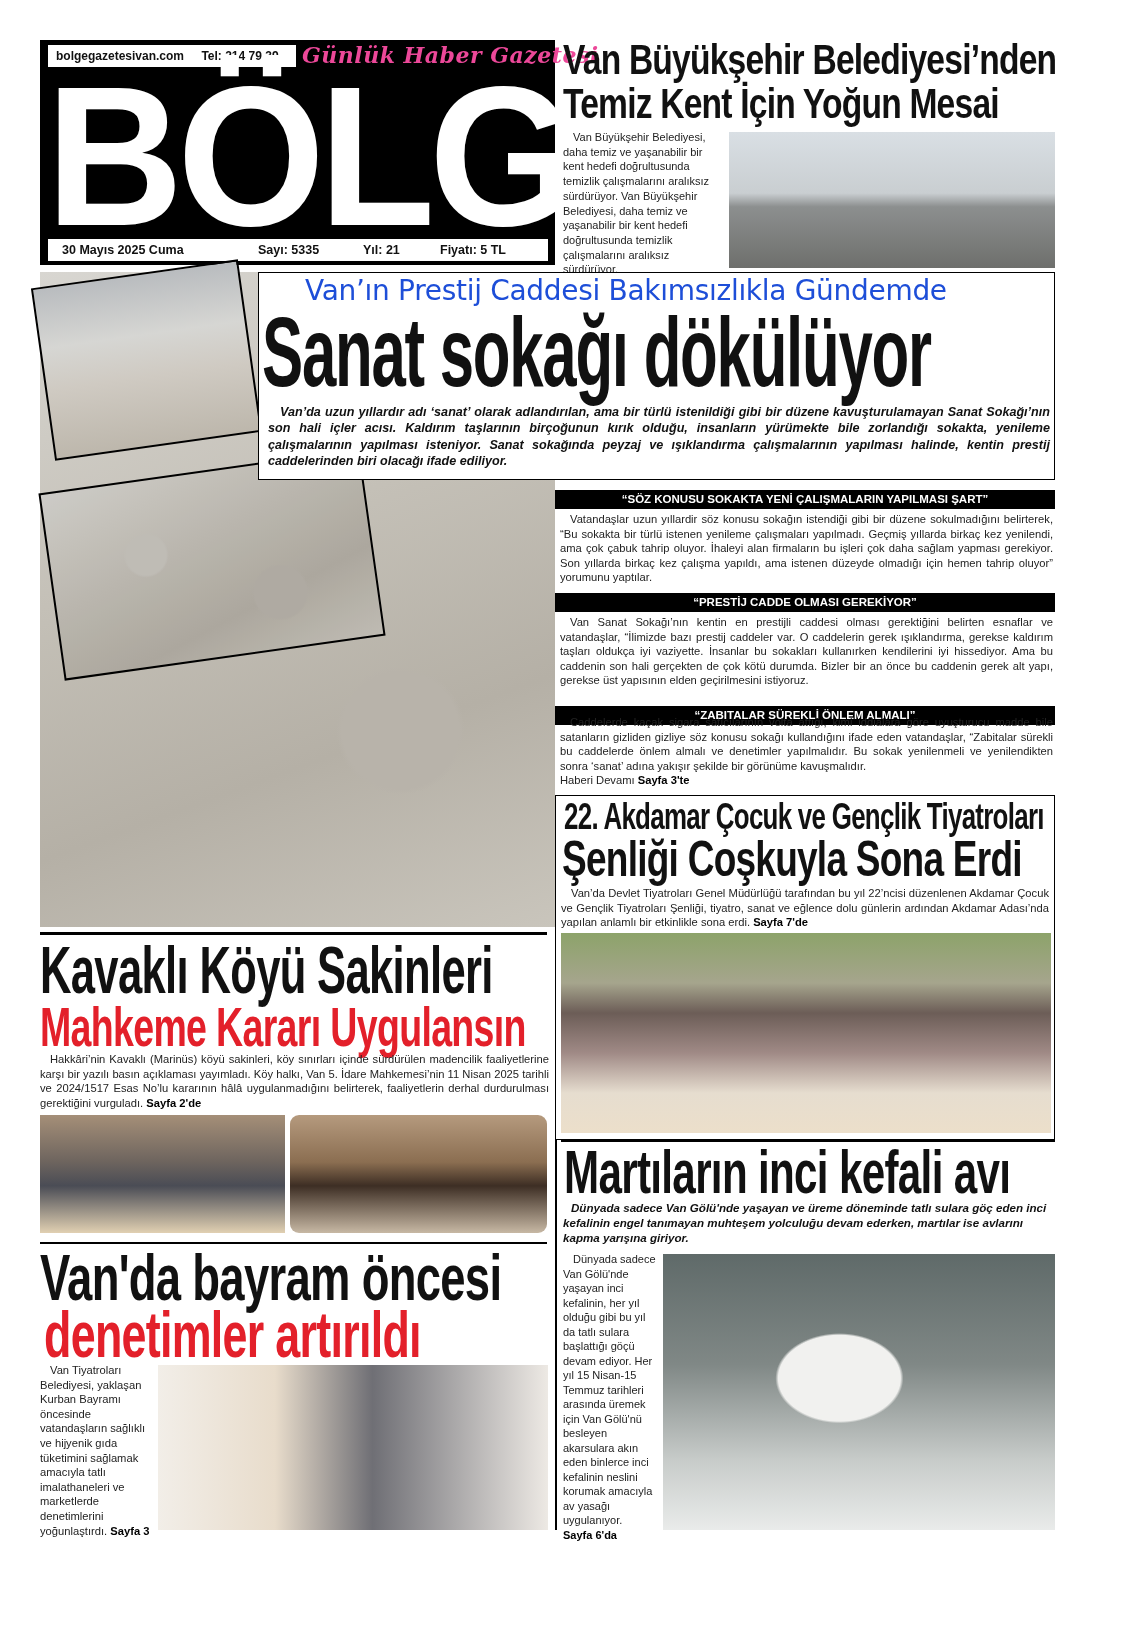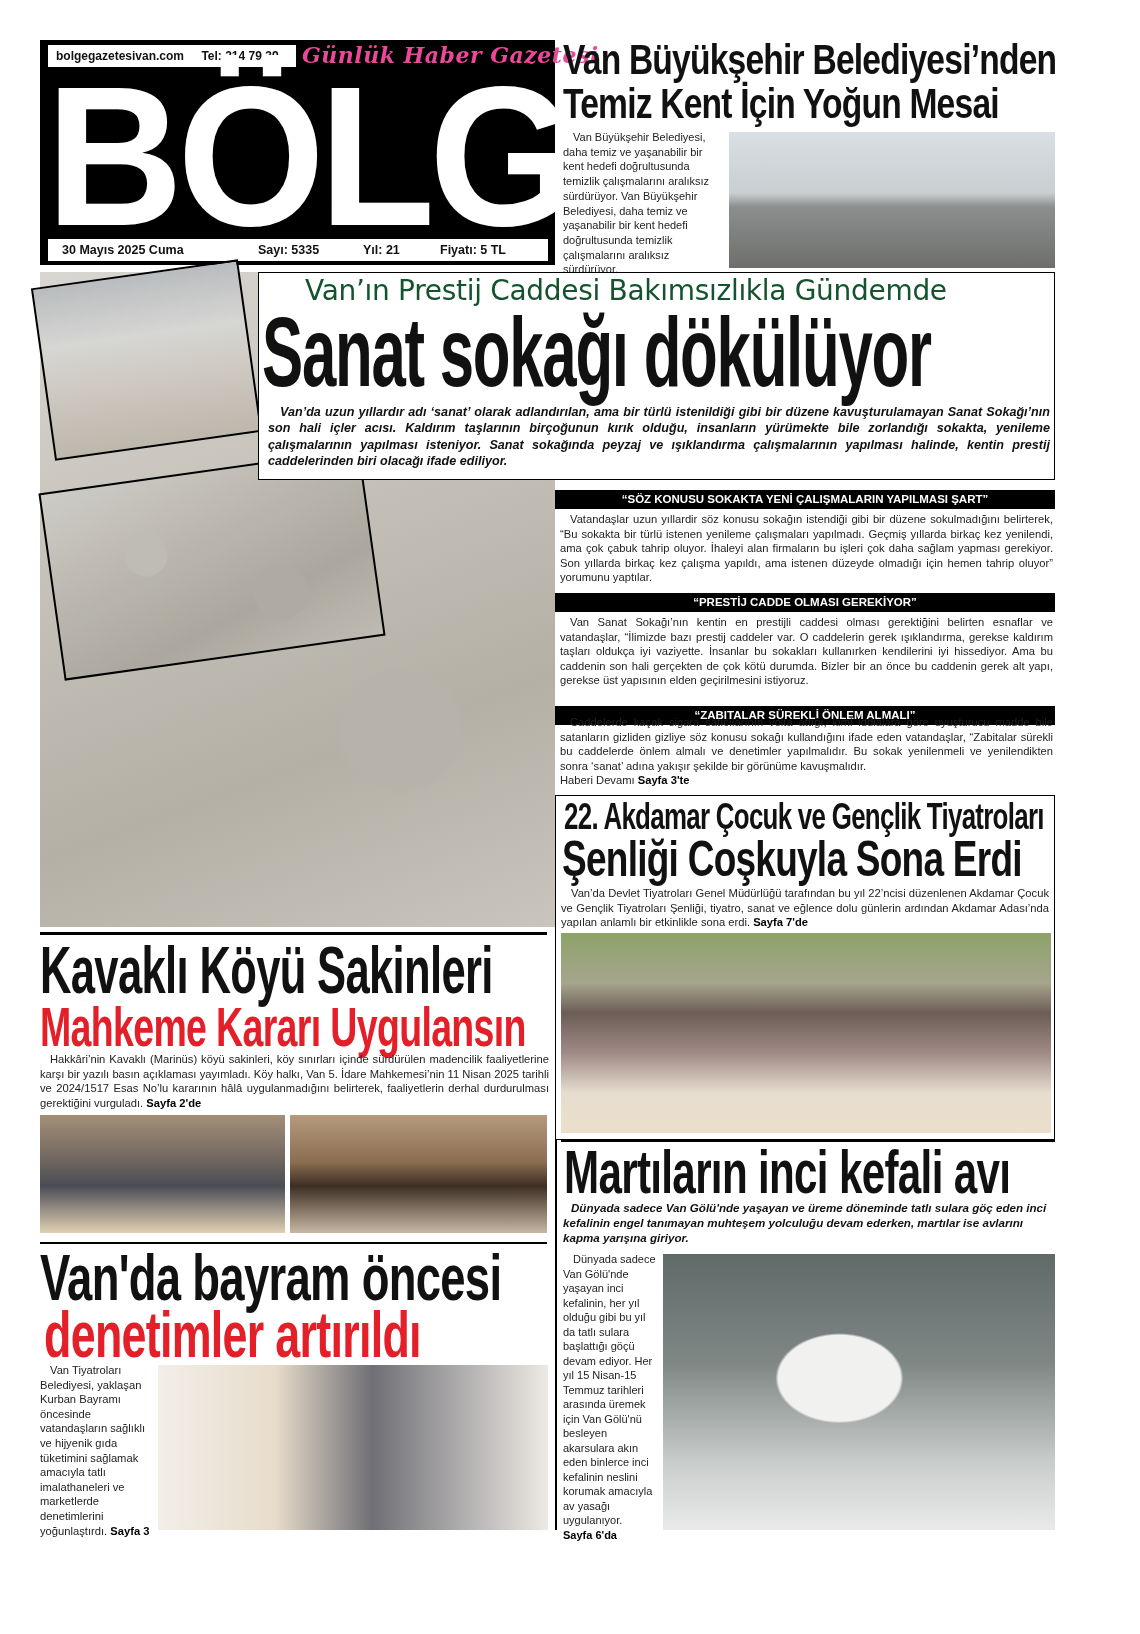--- a/index.html
+++ b/index.html
@@ -66,21 +66,21 @@
   <span class="ph-label">Damaged sidewalk</span>
 </div>
 <div class="photo ph-street" style="left:42px;top:273px;width:205px;height:170px;transform:rotate(-8deg);border:2px solid #000;">
   <span class="ph-label">Pedestrian street with shops</span>
 </div>
 <div class="photo ph-road" style="left:50px;top:470px;width:320px;height:185px;transform:rotate(-8deg);border:2px solid #000;filter:brightness(0.95);">
   <span class="ph-label">Broken paving stones close-up</span>
 </div>
 
 <div class="boxed" style="left:258px;top:272px;width:797px;height:208px;background:#fff;"></div>
-<div class="abs" style="left:305px;top:272px;font-family:'DejaVu Sans',sans-serif;font-size:28px;line-height:38px;color:#14532d;white-space:nowrap;letter-spacing:-0.3px;">Van’ın Prestij Caddesi Bakımsızlıkla Gündemde</div>
+<div class="abs" style="left:305px;top:272px;font-family:'DejaVu Sans',sans-serif;font-size:28px;line-height:38px;color:#1d4ed8;white-space:nowrap;letter-spacing:-0.3px;">Van’ın Prestij Caddesi Bakımsızlıkla Gündemde</div>
 <div class="abs cond" style="left:262px;top:300px;font-size:98px;line-height:104px;transform:scaleX(0.63) scaleY(1.0);letter-spacing:-2px;">Sanat sokağı dökülüyor</div>
 <div class="abs" style="left:268px;top:404px;width:782px;font-size:12.6px;line-height:16.3px;font-weight:bold;font-style:italic;text-align:justify;text-indent:12px;">Van’da uzun yıllardır adı ‘sanat’ olarak adlandırılan, ama bir türlü istenildiği gibi bir düzene kavuşturulamayan Sanat Sokağı’nın son hali içler acısı. Kaldırım taşlarının birçoğunun kırık olduğu, insanların yürümekte bile zorlandığı sokakta, yenileme çalışmalarının yapılması isteniyor. Sanat sokağında peyzaj ve ışıklandırma çalışmalarının yapılması halinde, kentin prestij caddelerinden biri olacağı ifade ediliyor.</div>
 
 <div class="section-bar" style="left:555px;top:490px;width:500px;">“SÖZ KONUSU SOKAKTA YENİ ÇALIŞMALARIN YAPILMASI ŞART”</div>
 <div class="abs body-text indent" style="left:560px;top:512px;width:493px;">Vatandaşlar uzun yıllardir söz konusu sokağın istendiği gibi bir düzene sokulmadığını belirterek, “Bu sokakta bir türlü istenen yenileme çalışmaları yapılmadı. Geçmiş yıllarda birkaç kez yenilendi, ama çok çabuk tahrip oluyor. İhaleyi alan firmaların bu işleri çok daha sağlam yapması gerekiyor. Son yıllarda birkaç kez çalışma yapıldı, ama istenen düzeyde olmadığı için hemen tahrip oluyor” yorumunu yaptılar.</div>
 
 <div class="section-bar" style="left:555px;top:593px;width:500px;">“PRESTİJ CADDE OLMASI GEREKİYOR”</div>
 <div class="abs body-text indent" style="left:560px;top:615px;width:493px;">Van Sanat Sokağı’nın kentin en prestijli caddesi olması gerektiğini belirten esnaflar ve vatandaşlar, “İlimizde bazı prestij caddeler var. O caddelerin gerek ışıklandırma, gerekse kaldırım taşları oldukça iyi vaziyette. İnsanlar bu sokakları kullanırken kendilerini iyi hissediyor. Ama bu caddenin son hali gerçekten de çok kötü durumda. Bizler bir an önce bu caddenin gerek alt yapı, gerekse üst yapısının elden geçirilmesini istiyoruz.</div>
 
 <div class="section-bar" style="left:555px;top:693px;width:500px;margin-top:13px;">“ZABITALAR SÜREKLİ ÖNLEM ALMALI”</div>
@@ -103,21 +103,21 @@
 <div class="rule" style="left:40px;top:932px;width:507px;height:3px;"></div>
 <div class="abs cond" style="left:40px;top:936px;font-size:66px;line-height:68px;transform:scaleX(0.66);">Kavaklı Köyü Sakinleri</div>
 <div class="abs cond" style="left:40px;top:998px;font-size:56px;line-height:58px;transform:scaleX(0.67);color:#e3202a;">Mahkeme Kararı Uygulansın</div>
 <div class="abs body-text indent" style="left:40px;top:1052px;width:509px;">
   <span>Hakkâri’nin Kavaklı (Marinüs) köyü sakinleri, köy sınırları içinde sürdürülen madencilik faaliyetlerine karşı bir yazılı basın açıklaması yayımladı.  Köy halkı, Van 5. İdare Mahkemesi’nin 11 Nisan 2025 tarihli ve 2024/1517 Esas No’lu kararının hâlâ uygulanmadığını belirterek, faaliyetlerin derhal durdurulması gerektiğini vurguladı.</span>
   <b>Sayfa 2'de</b>
 </div>
 <div class="photo ph-mine1" style="left:40px;top:1115px;width:245px;height:118px;">
   <span class="ph-label">Villagers gathered for press statement</span>
 </div>
-<div class="photo ph-mine2" style="left:290px;top:1115px;width:257px;height:118px;">
+<div class="photo ph-mine2" style="left:290px;top:1115px;width:257px;height:118px;border-radius:9px;">
   <span class="ph-label">Mine entrance</span>
 </div>
 
 <div class="rule" style="left:40px;top:1242px;width:507px;height:2px;"></div>
 <div class="abs cond" style="left:40px;top:1245px;font-size:64px;line-height:66px;transform:scaleX(0.71);">Van'da bayram öncesi</div>
 <div class="abs cond" style="left:44px;top:1302px;font-size:64px;line-height:66px;transform:scaleX(0.70);color:#e3202a;">denetimler artırıldı</div>
 <div class="abs body-text indent" style="left:40px;top:1363px;width:112px;text-align:left;">
   <span>Van Tiyatroları Belediyesi, yaklaşan Kurban Bayramı öncesinde vatandaşların sağlıklı ve hijyenik gıda tüketimini sağlamak amacıyla tatlı imalathaneleri ve marketlerde denetimlerini yoğunlaştırdı.</span>
   <b>Sayfa 3</b>
 </div>

